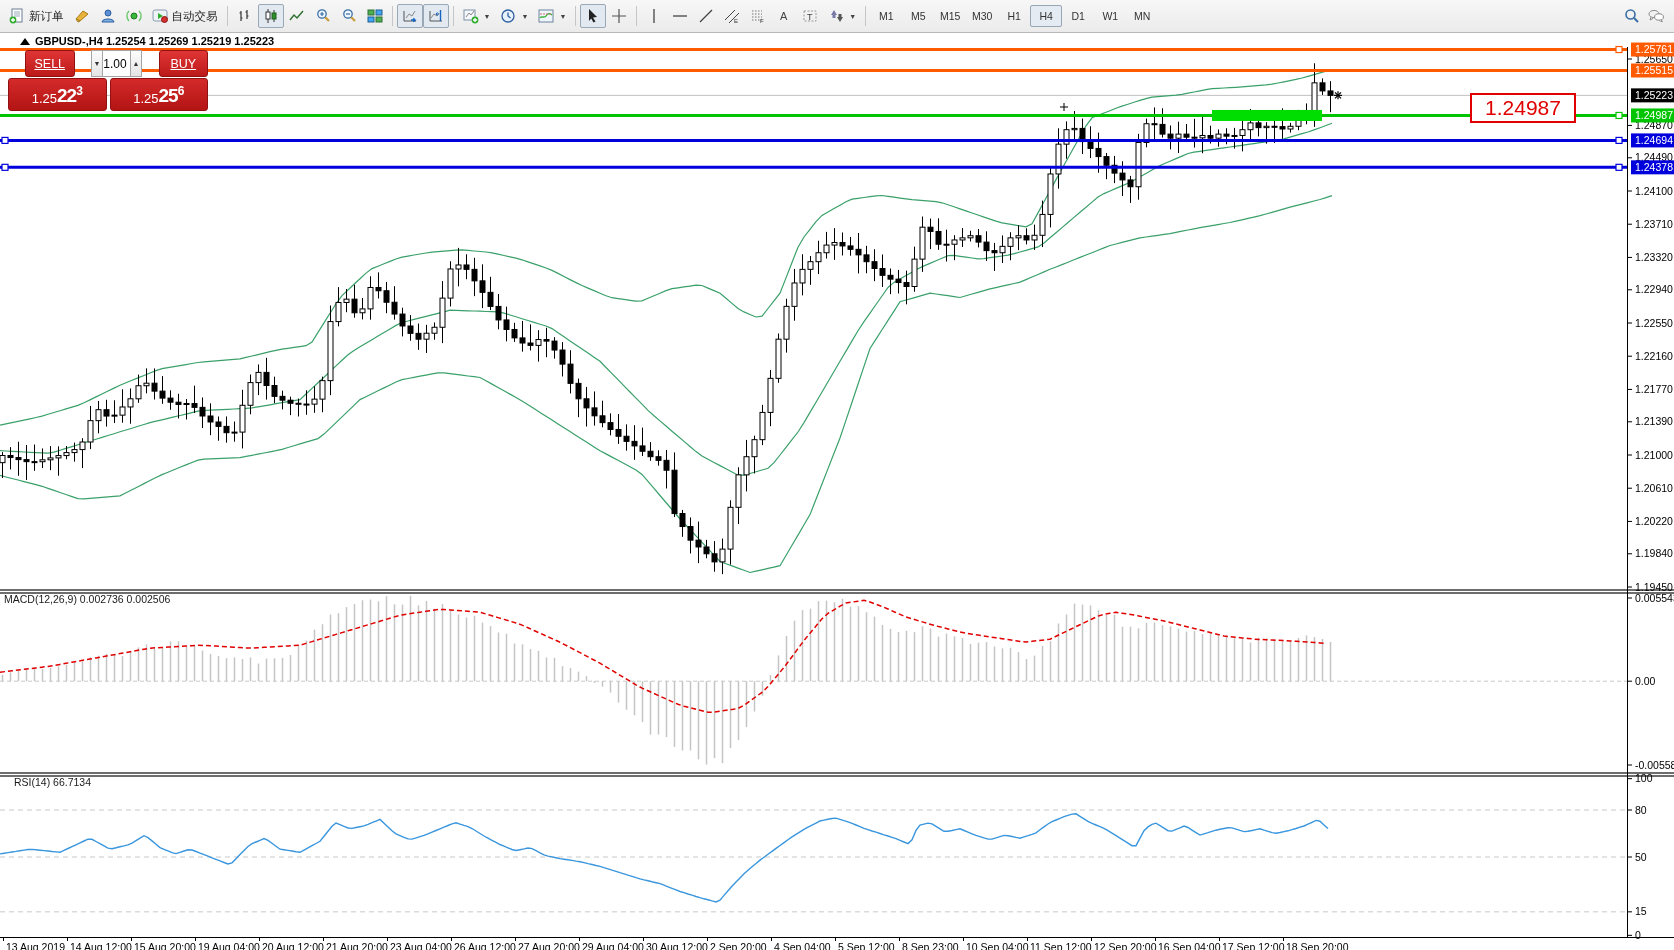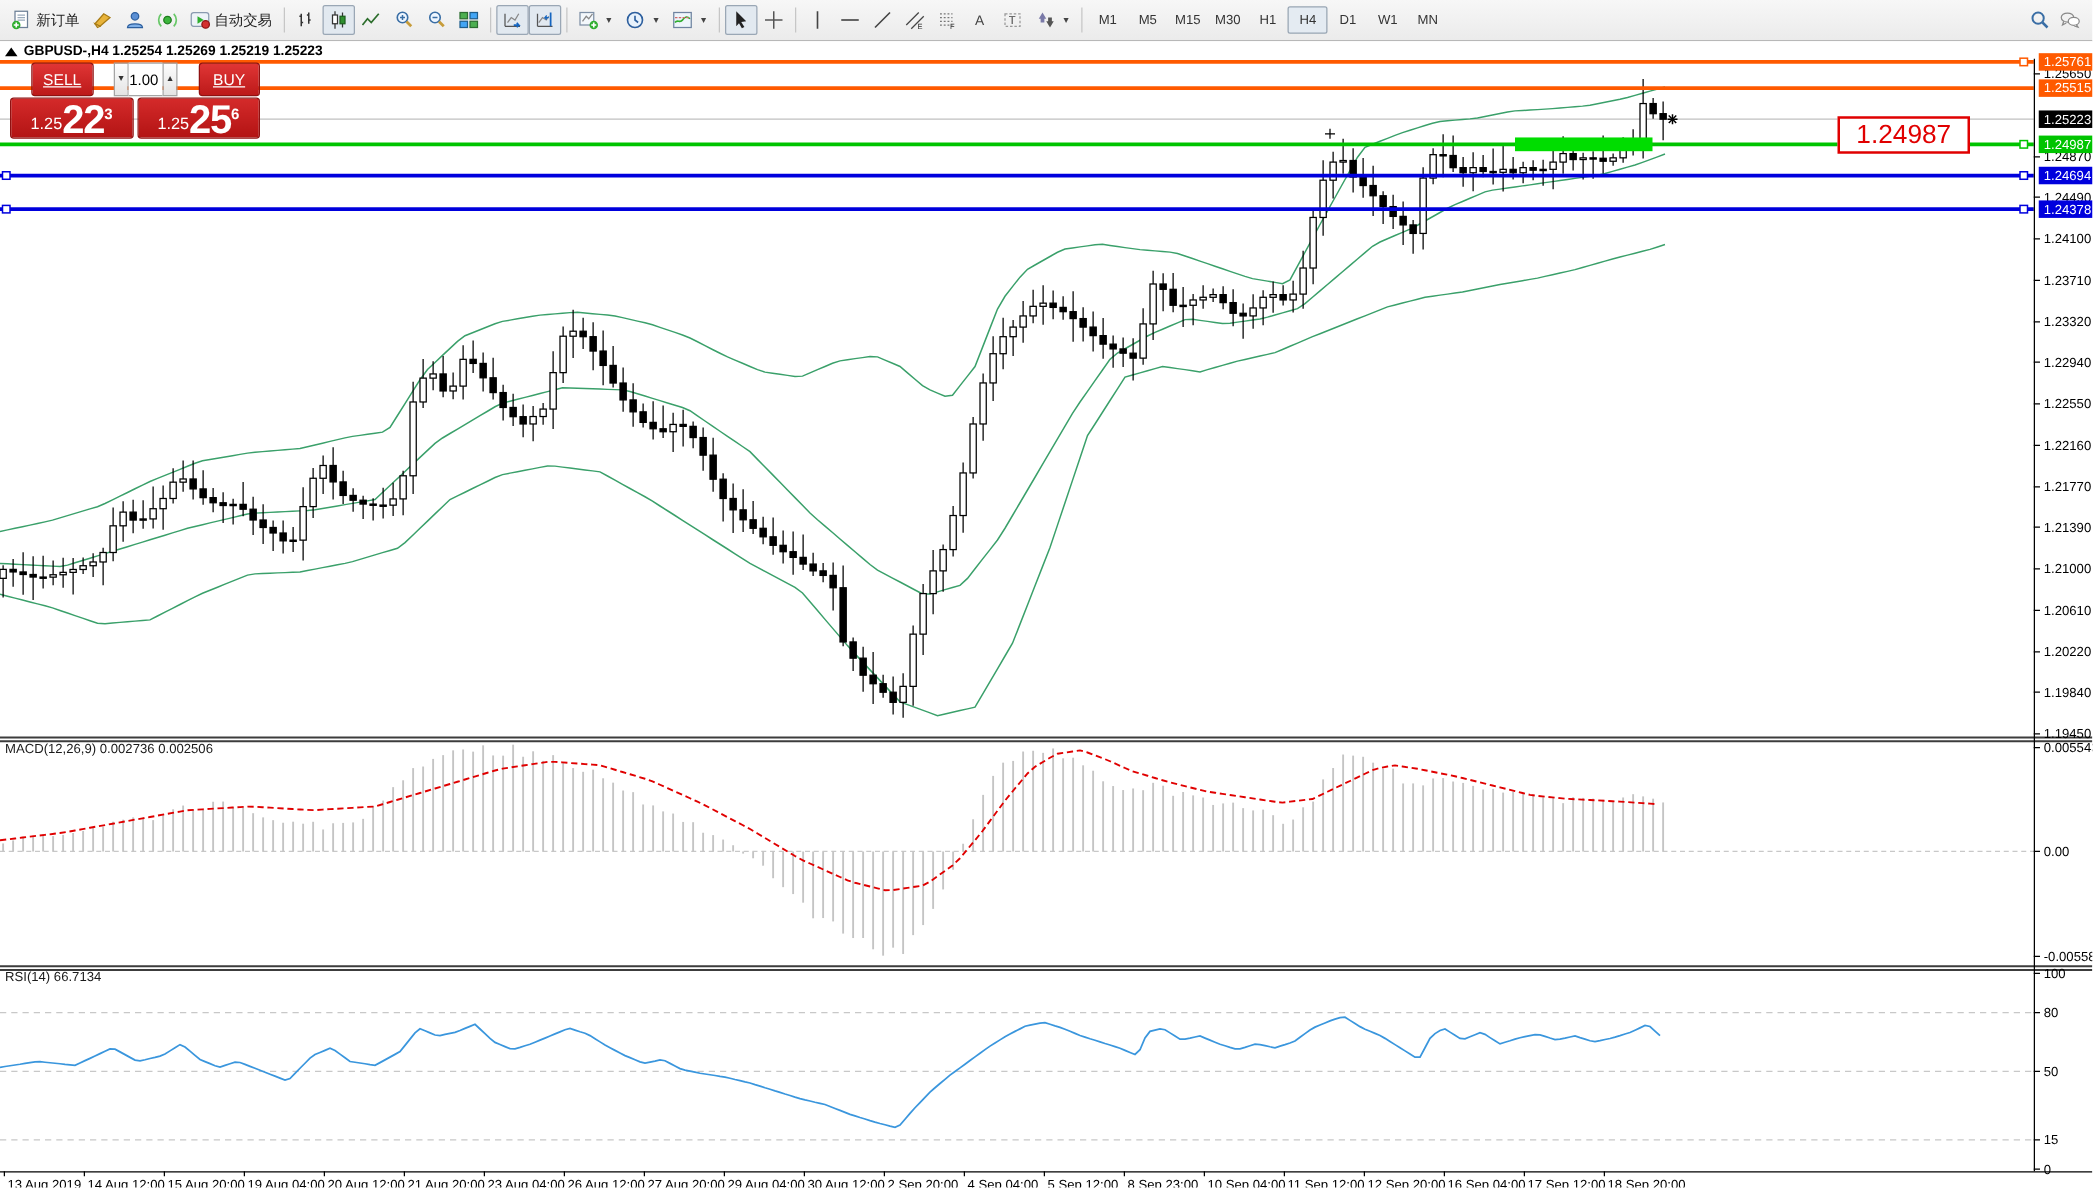--- a/index.html
+++ b/index.html
@@ -13,49 +13,49 @@
   .tb-sep{width:1px;height:20px;background:#c6c6c6;margin:0 4px;flex:0 0 1px;}
   .tb-caret{font-size:7px;color:#444;margin-left:1px;}
   .tf-btn{height:20px;min-width:24px;text-align:center;font-size:10.5px;color:#333;border:1px solid transparent;
     padding:0 3px;line-height:20px;border-radius:2px;}
   .tf-btn.active{border:1px solid #98a5b3;background:#e4ebf2;}
   .tb-right{margin-left:auto;display:flex;align-items:center;gap:8px;padding-right:6px;}
   .ticon{width:16px;height:16px;display:inline-block;vertical-align:middle;}
   
   .chart-area{position:relative;width:1674px;height:924px;background:#fff;}
   #chart-svg{position:absolute;left:0;top:0;}
-  .chart-title{position:absolute;left:4px;top:2px;font-size:11px;font-weight:600;color:#000;
+  .chart-title{position:absolute;left:20px;top:2px;font-size:11px;font-weight:600;color:#000;
     display:flex;align-items:center;gap:5px;z-index:5;}
   .collapse-tri{width:0;height:0;border-left:5px solid transparent;border-right:5px solid transparent;
     border-bottom:7px solid #000;}
   
   .trade-panel{position:absolute;left:8px;top:17px;width:200px;height:63px;z-index:6;}
   .tp-row1{display:flex;height:27px;gap:16px;padding-left:17px;}
   .tp-sell,.tp-buy{flex:1;background:linear-gradient(#e03535,#bc1a1a);color:#fff;font-size:12.5px;
     border:1px solid #901111;border-radius:3px;display:flex;align-items:center;justify-content:center;
     text-decoration:underline;cursor:pointer;}
   .tp-vol{width:52px;display:flex;}
   .tp-step{width:15px;background:linear-gradient(#fdfdfd,#e4e4e4);border:1px solid #a5a5a5;color:#333;
     font-size:7px;display:flex;align-items:center;justify-content:center;cursor:pointer;}
   .tp-volval{flex:1;background:#fff;border-top:1px solid #a5a5a5;border-bottom:1px solid #a5a5a5;
     font-size:12px;color:#000;display:flex;align-items:center;justify-content:flex-end;padding-right:3px;}
   .tp-row2{display:flex;height:33px;gap:3px;margin-top:1px;}
   .tp-quote{flex:1;background:linear-gradient(#d42a2a,#b31414);border:1px solid #901111;border-radius:3px;
     color:#fff;display:flex;align-items:flex-end;justify-content:center;padding-bottom:1px;cursor:pointer;}
   .q-small{font-size:13px;margin-bottom:3px;}
-  .q-big{font-size:32px;font-weight:700;line-height:27px;letter-spacing:-1px;}
+  .q-big{font-size:19px;font-weight:700;line-height:27px;letter-spacing:-1px;}
   .q-sup{font-size:12px;font-weight:700;margin-bottom:11px;}
   
   .callout{position:absolute;left:1470px;top:60px;width:102px;height:26px;border:2px solid #e00000;
     background:#fff;color:#e00000;font-size:21px;display:flex;align-items:center;justify-content:center;z-index:4;}
   .note-cn{position:absolute;left:1388px;top:158px;font-size:30px;font-weight:700;color:#00e000;
     text-shadow:1px 1px 0 #0b4d0b,2px 2px 2px rgba(0,0,0,0.55);letter-spacing:3px;z-index:4;}
   .ind-label{position:absolute;left:4px;font-size:10.5px;color:#1a1a1a;z-index:4;}
   .macd-label{top:560px;}
-  .rsi-label{top:743px;}
+  .rsi-label{top:743px;margin-left:10px;}
 </style>
 </head>
 <body>
 
 <div class="toolbar">
   <div class="tb-btn">
     <svg class="ticon" viewBox="0 0 16 16">
         <rect x="3" y="1" width="10" height="13" fill="#fff" stroke="#6b7f96"></rect>
         <line x1="5" y1="4" x2="11" y2="4" stroke="#9ab"></line>
         <line x1="5" y1="6" x2="11" y2="6" stroke="#9ab"></line>

